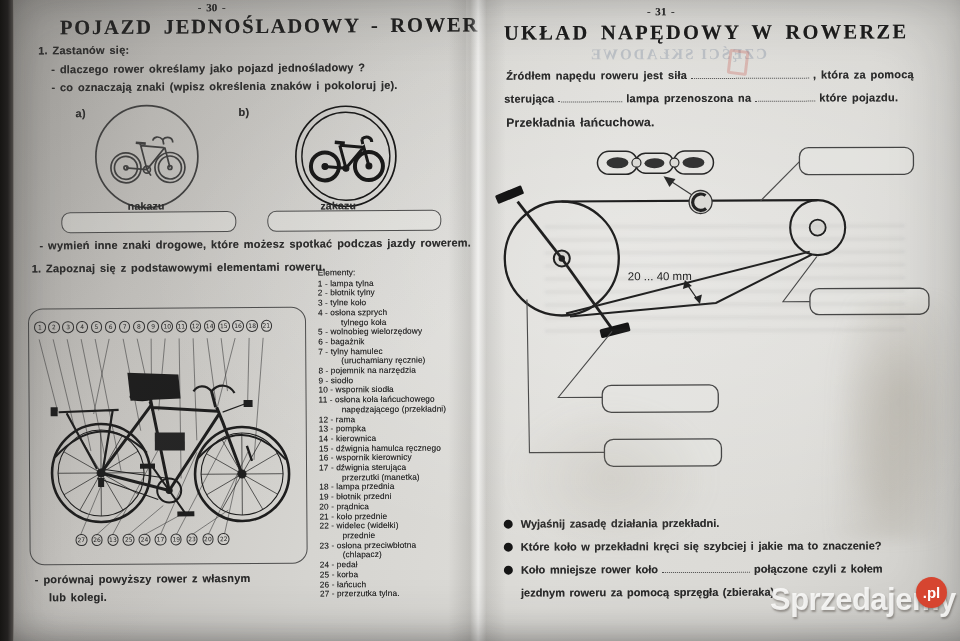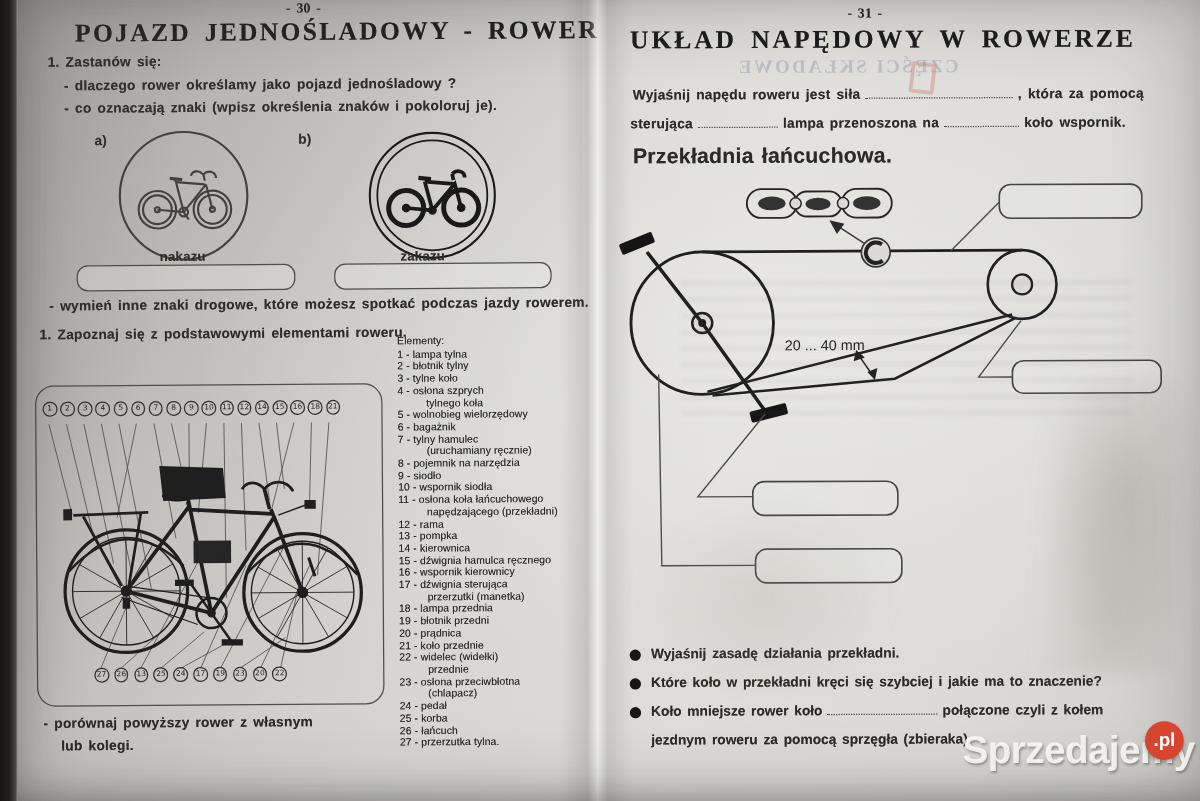--- a/index.html
+++ b/index.html
@@ -17,21 +17,21 @@
     background:linear-gradient(90deg,rgba(70,68,64,0) 0%,rgba(70,68,64,0.16) 38%,rgba(255,255,255,0.5) 52%,rgba(70,68,64,0.12) 66%,rgba(70,68,64,0) 100%);}
   .vignette{position:absolute;inset:0;z-index:6;pointer-events:none;
     box-shadow:inset 0 0 70px rgba(20,18,16,0.22), inset 25px 0 45px -25px rgba(20,18,16,0.4), inset 0 -18px 30px -18px rgba(20,18,16,0.3);}
   .pg{position:absolute;left:0;top:0;width:960px;height:641px;z-index:2;}
   .pg-left{transform:rotate(-0.4deg);transform-origin:240px 320px;}
   .pg-right{transform:rotate(-0.2deg);transform-origin:700px 320px;}
 
   .txt{position:absolute;font-weight:bold;color:#2a2a2a;letter-spacing:0.2px;word-spacing:1.5px;
        text-shadow:0 0 0.5px rgba(55,55,55,0.55);font-size:11px;white-space:nowrap;}
   .serif{font-family:"Liberation Serif","DejaVu Serif",serif;}
-  .pagenum{font-size:11px;text-align:center;width:90px;}
+  .pagenum{font-size:11px;width:90px;}
   .big-title{font-size:20.5px;letter-spacing:1.8px;word-spacing:4px;text-align:center;color:#1e1e1e;}
 
   .ansbox{position:absolute;height:19px;border:1.4px solid #4e4e4e;border-radius:9px;
           background:rgba(236,235,231,0.45);}
   .dots{display:inline-block;height:9px;border-bottom:1.6px dotted #4a4a4a;margin:0 4px;vertical-align:baseline;}
 
   .el-list{position:absolute;left:318px;top:269px;width:156px;color:#242424;
     font-size:8.3px;line-height:9.7px;letter-spacing:0.1px;text-shadow:0 0 0.4px rgba(60,60,60,0.6);}
   .el-head{margin-bottom:1px;}
   .el-item{white-space:pre-line;padding-left:23px;text-indent:-23px;}
@@ -250,24 +250,24 @@
 
     <div class="ghost ghost-mirror" style="left:590px;top:46px;">CZĘŚCI SKŁADOWE</div>
     <div class="ghost ghost-red" style="left:729px;top:50px;width:14px;height:19px;"></div>
     <div class="ghost ghost-lines" style="left:545px;top:225px;width:360px;height:108px;"></div>
     <div class="ghost ghost-blob" style="left:828px;top:300px;width:132px;height:240px;background:radial-gradient(ellipse at 55% 40%,rgba(140,132,116,0.30),rgba(0,0,0,0) 68%),radial-gradient(ellipse at 45% 80%,rgba(140,132,116,0.22),rgba(0,0,0,0) 60%);"></div>
     <div class="ghost ghost-blob" style="left:495px;top:390px;width:230px;height:160px;background:radial-gradient(ellipse at 50% 55%,rgba(148,140,124,0.18),rgba(0,0,0,0) 65%);"></div>
 
     <div class="txt serif pagenum" style="left:648px;top:5px;">- 31 -</div>
     <div class="txt serif big-title" style="left:505px;top:21px;width:372px;letter-spacing:2.3px;">UKŁAD NAPĘDOWY W ROWERZE</div>
 
-    <div class="txt" style="left:507px;top:69px;"><span>Wyjaśnij napędu roweru jest siła</span><span class="dots" style="width:118px;"></span><span>, która za pomocą</span></div>
-    <div class="txt" style="left:505px;top:92px;"><span>sterująca</span><span class="dots" style="width:64px;"></span><span>lampa przenoszona na</span><span class="dots" style="width:60px;"></span><span>koło wspornik.</span></div>
-
-    <div class="txt" style="left:507px;top:115px;font-size:17px;">Przekładnia łańcuchowa.</div>
+    <div class="txt" style="left:507px;top:69px;"><span>Źródłem napędu roweru jest siła</span><span class="dots" style="width:118px;"></span><span>, która za pomocą</span></div>
+    <div class="txt" style="left:505px;top:92px;"><span>sterująca</span><span class="dots" style="width:64px;"></span><span>lampa przenoszona na</span><span class="dots" style="width:60px;"></span><span>które pojazdu.</span></div>
+
+    <div class="txt" style="left:507px;top:115px;font-size:12px;">Przekładnia łańcuchowa.</div>
 
     <svg style="position:absolute;left:480px;top:128px;" width="470" height="392" viewBox="480 128 470 392">
 
       <g stroke="#262626" fill="none">
         <rect x="598" y="151" width="40" height="23" rx="11.5" stroke-width="1.5"></rect>
         <rect x="636" y="153" width="38" height="20" rx="10" stroke-width="1.5"></rect>
         <rect x="674" y="151" width="40" height="23" rx="11.5" stroke-width="1.5"></rect>
         <circle cx="637" cy="162.5" r="4.5" fill="#dbdad6" stroke-width="1.2"></circle>
         <circle cx="675" cy="162.5" r="4.5" fill="#dbdad6" stroke-width="1.2"></circle>
         <ellipse cx="618" cy="162.5" rx="11" ry="5.5" fill="#333" stroke="none"></ellipse>

